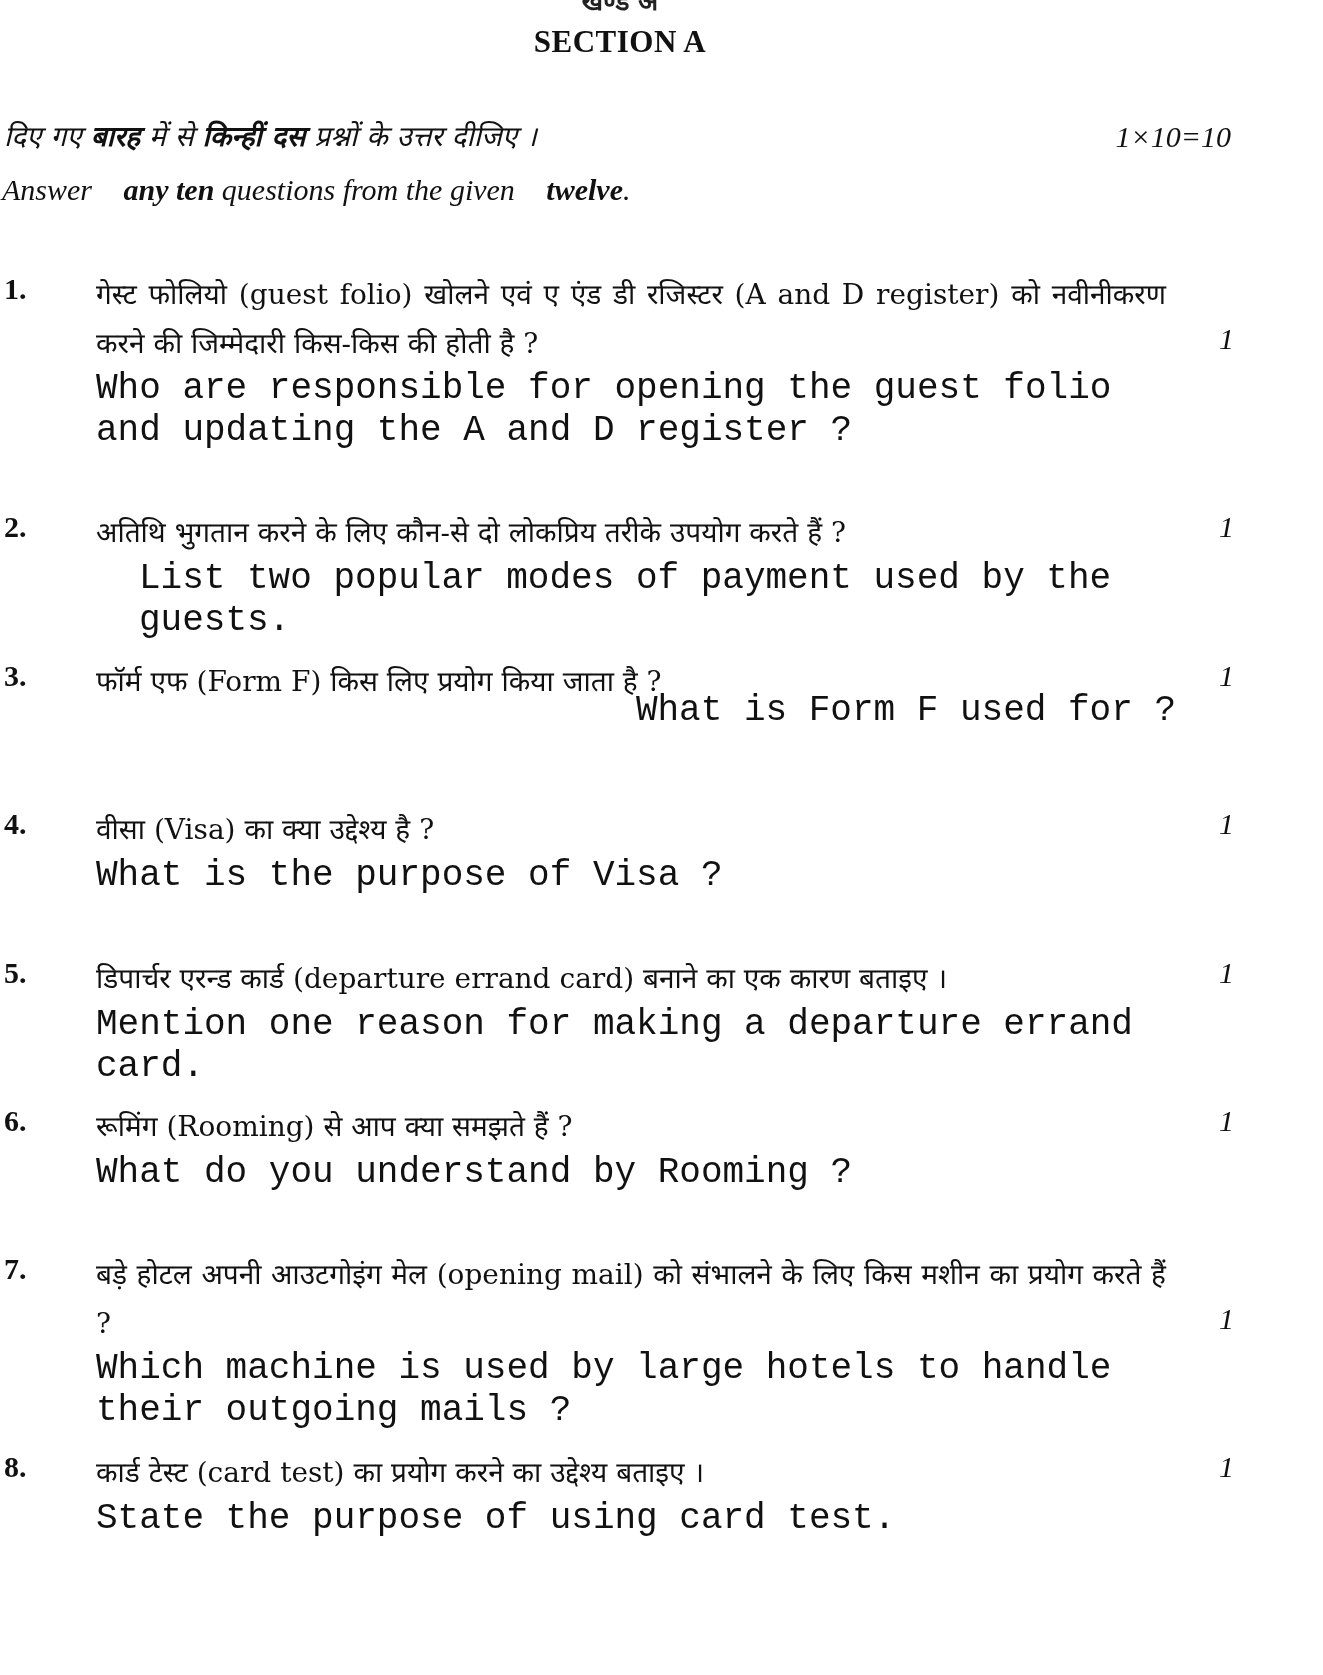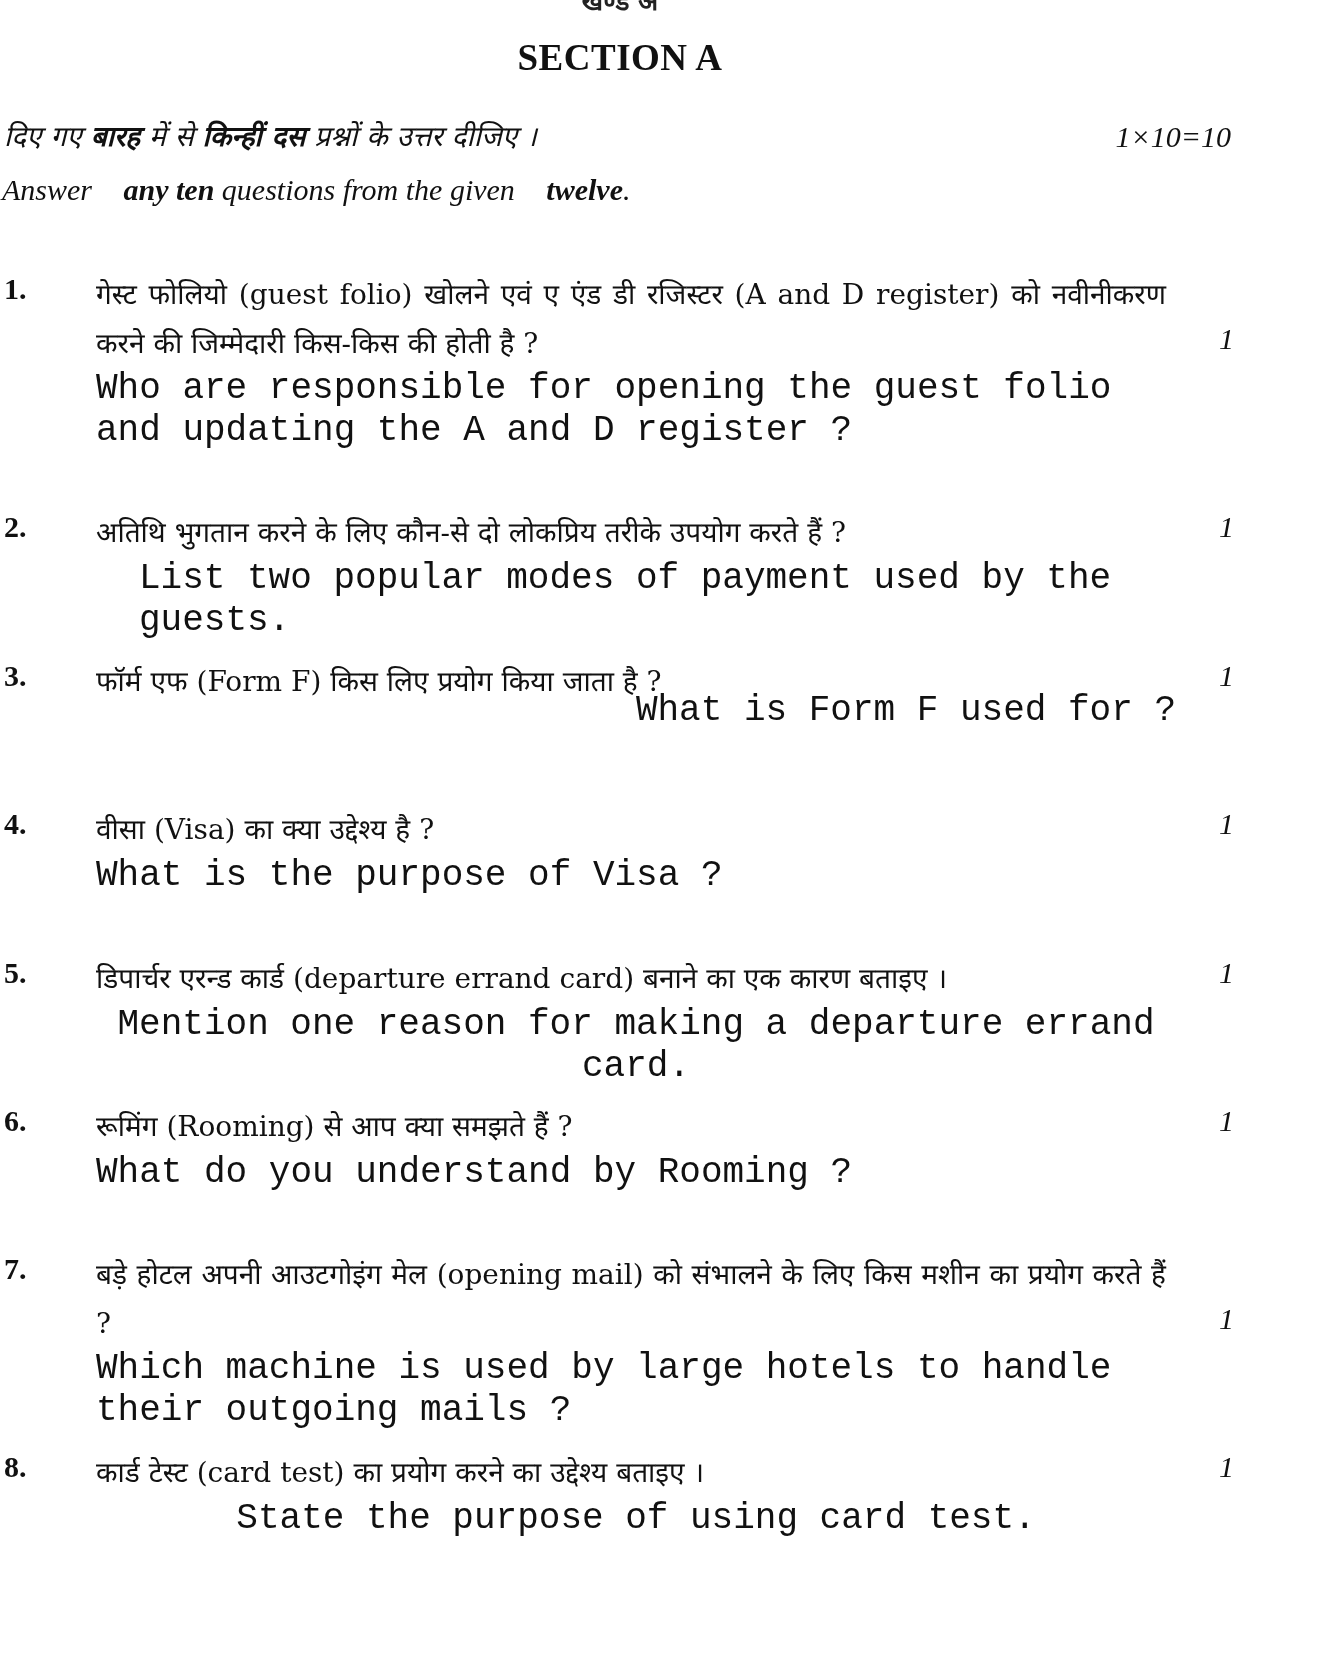--- a/index.html
+++ b/index.html
@@ -6,22 +6,22 @@
   body {
     width: 1323px; height: 1675px; overflow: hidden; position: relative;
     font-family: "DejaVu Serif", "Liberation Serif", serif;
     color: #111111;
   }
   .hindi-title {
     position: absolute; top: -18px; left: 0; width: 1240px; text-align: center;
     font-size: 26px; font-weight: bold; color: #222;
   }
   .section-title {
-    position: absolute; top: 36px; left: 0; width: 1240px; text-align: center;
-    font-family: "Liberation Serif", serif; font-weight: bold; font-size: 37px;
+    position: absolute; top: 24px; left: 0; width: 1240px; text-align: center;
+    font-family: "Liberation Serif", serif; font-weight: bold; font-size: 31px;
     letter-spacing: 0.5px;
   }
   .instr-hi {
     position: absolute; top: 116px; left: 4px;
     font-family: "DejaVu Serif", serif; font-style: italic; font-size: 28px;
   }
   .instr-hi b { font-weight: bold; }
   .marks-total {
     position: absolute; top: 120px; right: 92px;
     font-family: "Liberation Serif", serif; font-style: italic; font-size: 30px;
@@ -87,35 +87,35 @@
   <div class="q-num">4.</div>
   <div class="q-hi">वीसा (Visa) का क्या उद्देश्य है ?</div>
   <div class="q-marks" style="top:0px;">1</div>
   <div class="q-en" style="top:48px;">What is the purpose of Visa ?</div>
 </div>
 
 <div class="q" style="top:956px;">
   <div class="q-num">5.</div>
   <div class="q-hi">डिपार्चर एरन्ड कार्ड (departure errand card) बनाने का एक कारण बताइए ।</div>
   <div class="q-marks" style="top:0px;">1</div>
-  <div class="q-en" style="top:48px;text-align:center;">Mention one reason for making a departure errand card.</div>
+  <div class="q-en" style="top:48px;">Mention one reason for making a departure errand card.</div>
 </div>
 
 <div class="q" style="top:1104px;">
   <div class="q-num">6.</div>
   <div class="q-hi">रूमिंग (Rooming) से आप क्या समझते हैं ?</div>
   <div class="q-marks" style="top:0px;">1</div>
   <div class="q-en" style="top:48px;">What do you understand by Rooming ?</div>
 </div>
 
 <div class="q" style="top:1252px;">
   <div class="q-num">7.</div>
   <div class="q-hi">बड़े होटल अपनी आउटगोइंग मेल (opening mail) को संभालने के लिए किस मशीन का प्रयोग करते हैं ?</div>
   <div class="q-marks" style="top:50px;">1</div>
   <div class="q-en" style="top:96px;">Which machine is used by large hotels to handle their outgoing mails ?</div>
 </div>
 
 <div class="q" style="top:1450px;">
   <div class="q-num">8.</div>
   <div class="q-hi">कार्ड टेस्ट (card test) का प्रयोग करने का उद्देश्य बताइए ।</div>
   <div class="q-marks" style="top:0px;">1</div>
-  <div class="q-en" style="top:48px;text-align:center;">State the purpose of using card test.</div>
+  <div class="q-en" style="top:48px;">State the purpose of using card test.</div>
 </div>
 
 </body></html>

